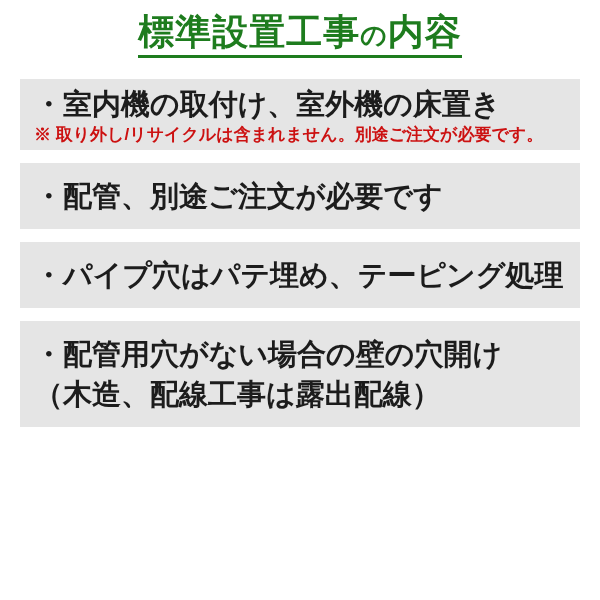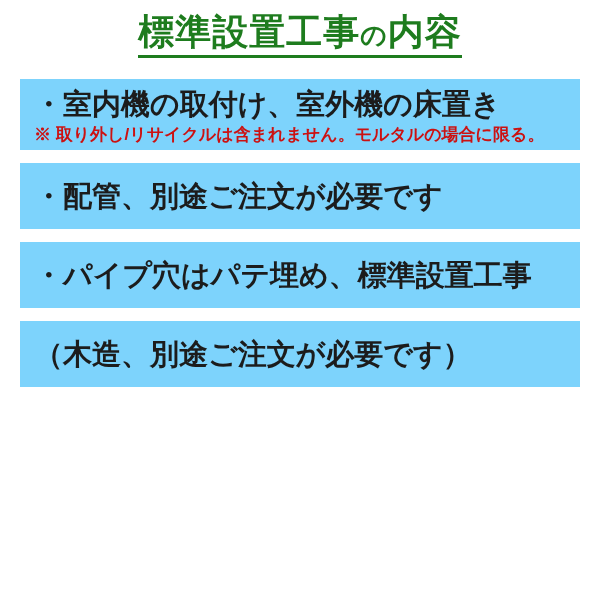--- a/index.html
+++ b/index.html
@@ -29,21 +29,21 @@
     padding-bottom: 3px;
     line-height: 1.1;
   }
   .title .particle {
     font-size: 0.72em;
   }
   .content {
     margin: 21px 20px 0 20px;
   }
   .block {
-    background: #7dd3fc;
+    background: #e5e5e5;
     margin-bottom: 13px;
     padding: 13px 10px 13px 14px;
   }
   .block.has-note {
     padding-top: 5px;
     padding-bottom: 4px;
   }
   .main-line {
     font-size: 29px;
     font-weight: 700;
@@ -73,31 +73,32 @@
 <div class="page">
 
   <div class="title-wrap">
     <h1 class="title"><span>標準設置工事</span><span class="particle">の</span><span>内容</span></h1>
   </div>
 
   <div class="content">
 
     <div class="block has-note">
       <div class="main-line">・室内機の取付け、室外機の床置き</div>
-      <div class="note-line">※ 取り外し/リサイクルは含まれません。モルタルの場合に限る。</div>
+      <div class="note-line">※ 取り外し/リサイクルは含まれません。別途ご注文が必要です。</div>
     </div>
 
 
     <div class="block">
       <div class="main-line">・配管、別途ご注文が必要です</div>
     </div>
 
     <div class="block">
-      <div class="main-line">・パイプ穴はパテ埋め、標準設置工事</div>
+      <div class="main-line">・パイプ穴はパテ埋め、テーピング処理</div>
     </div>
 
     <div class="block">
-      <div class="sub-line">（木造、別途ご注文が必要です）</div>
+      <div class="main-line">・配管用穴がない場合の壁の穴開け</div>
+      <div class="sub-line">（木造、配線工事は露出配線）</div>
     </div>
 
 
   </div>
 </div>
 
 </body></html>

